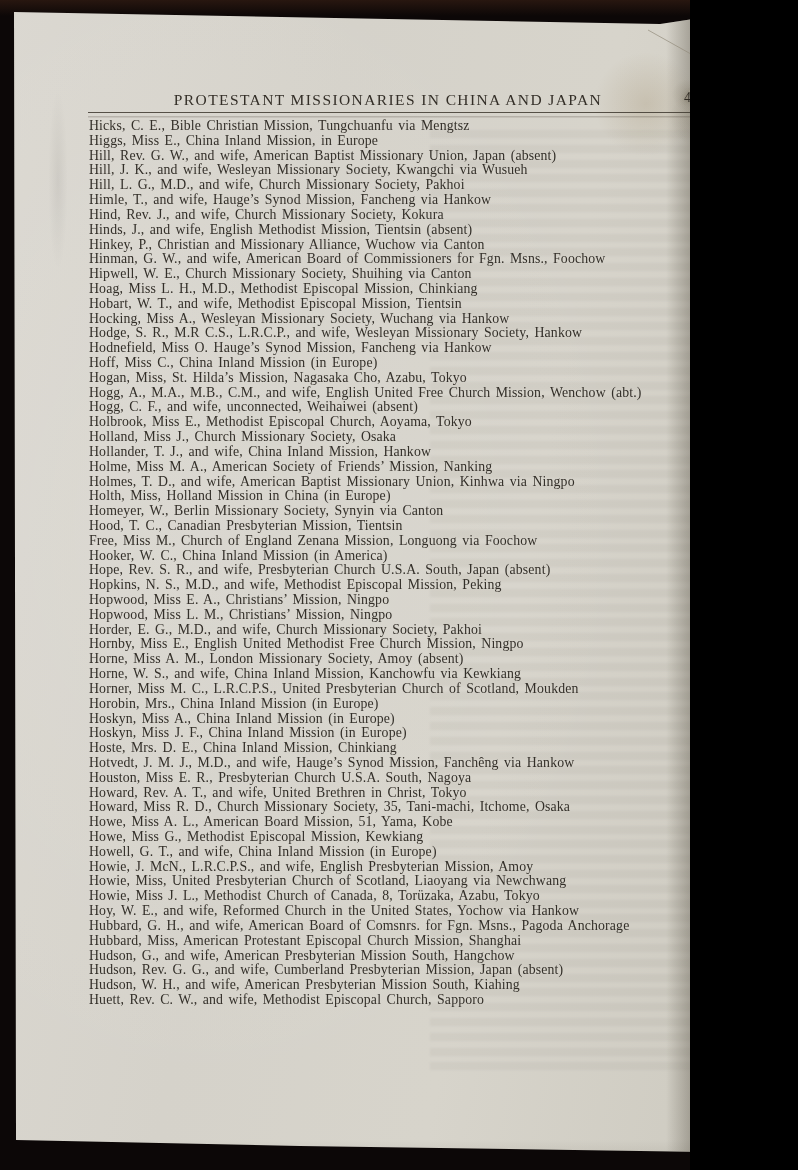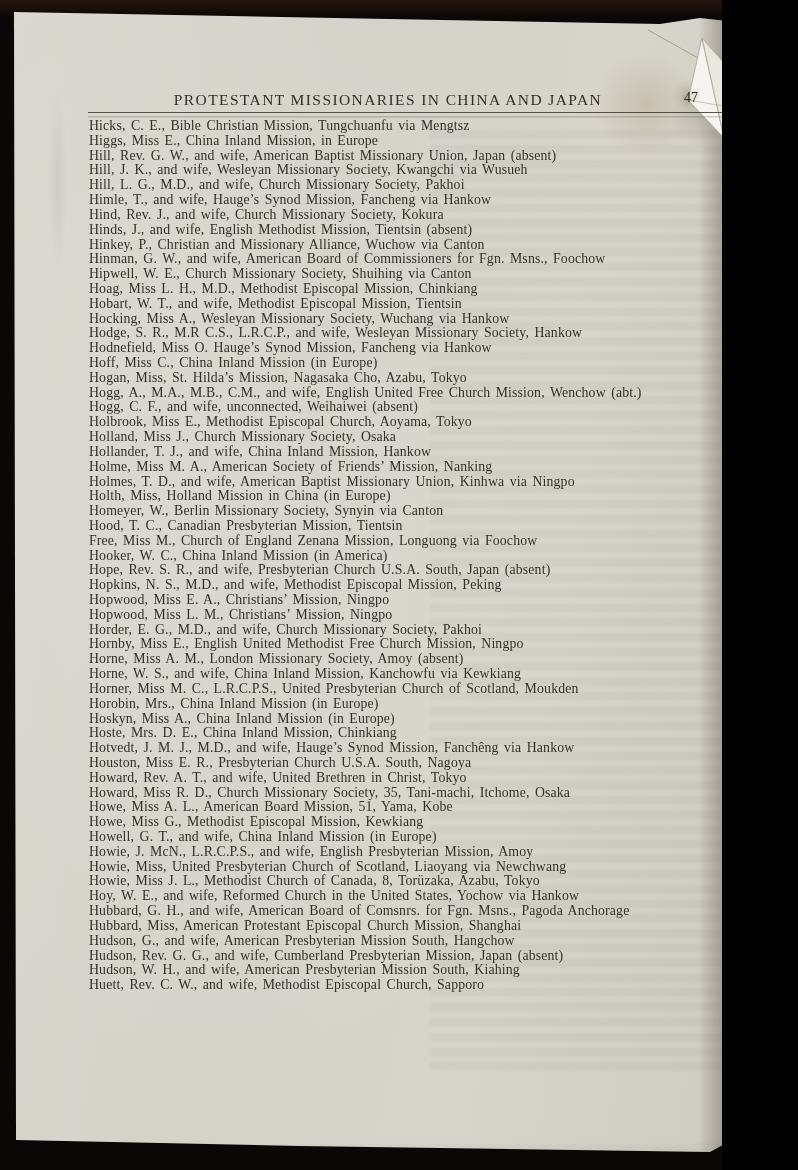--- a/index.html
+++ b/index.html
@@ -8,21 +8,20 @@
     width: 690px; height: 1170px;
     overflow: hidden;
     background:
       radial-gradient(circle at 786px 28px, rgba(128,26,18,.85), rgba(128,26,18,0) 30px),
       radial-gradient(circle at 793px 178px, rgba(130,30,20,.6), rgba(130,30,20,0) 6px),
       radial-gradient(circle at 791px 232px, rgba(130,30,20,.5), rgba(130,30,20,0) 5px),
       radial-gradient(circle at 770px 60px, rgba(90,20,14,.5), rgba(90,20,14,0) 34px),
       linear-gradient(to bottom, rgba(68,38,24,.5) 0px, rgba(68,38,24,0) 16px),
       #0c0707;
     font-family: "Liberation Serif", "DejaVu Serif", serif;
-    padding-left: 32px;
   }
   .paper {
     position: absolute; inset: 0;
     clip-path: polygon(14px 12px, 660px 24px, 700px 18px, 790px 28px,
                        784px 120px, 775px 470px, 783px 1100px,
                        760px 1124px, 710px 1152px, 300px 1146px, 16px 1140px);
     background:
       radial-gradient(circle at 646px 104px, rgba(146,124,84,.22), rgba(146,124,84,0) 52px),
       radial-gradient(circle at 700px 118px, rgba(96,84,62,.20), rgba(96,84,62,0) 30px),
       radial-gradient(circle at 688px 95px,  rgba(80,70,50,.18), rgba(80,70,50,0) 16px),
@@ -126,20 +125,21 @@
           <div class="entry">Hopkins, N. S., M.D., and wife, Methodist Episcopal Mission, Peking</div>
           <div class="entry">Hopwood, Miss E. A., Christians’ Mission, Ningpo</div>
           <div class="entry">Hopwood, Miss L. M., Christians’ Mission, Ningpo</div>
           <div class="entry">Horder, E. G., M.D., and wife, Church Missionary Society, Pakhoi</div>
           <div class="entry">Hornby, Miss E., English United Methodist Free Church Mission, Ningpo</div>
           <div class="entry">Horne, Miss A. M., London Missionary Society, Amoy (absent)</div>
           <div class="entry">Horne, W. S., and wife, China Inland Mission, Kanchowfu via Kewkiang</div>
           <div class="entry">Horner, Miss M. C., L.R.C.P.S., United Presbyterian Church of Scotland, Moukden</div>
           <div class="entry">Horobin, Mrs., China Inland Mission (in Europe)</div>
           <div class="entry">Hoskyn, Miss A., China Inland Mission (in Europe)</div>
+          <div class="entry">Hoskyn, Miss J. F., China Inland Mission (in Europe)</div>
           <div class="entry">Hoste, Mrs. D. E., China Inland Mission, Chinkiang</div>
           <div class="entry">Hotvedt, J. M. J., M.D., and wife, Hauge’s Synod Mission, Fanchêng via Hankow</div>
           <div class="entry">Houston, Miss E. R., Presbyterian Church U.S.A. South, Nagoya</div>
           <div class="entry">Howard, Rev. A. T., and wife, United Brethren in Christ, Tokyo</div>
           <div class="entry">Howard, Miss R. D., Church Missionary Society, 35, Tani-machi, Itchome, Osaka</div>
           <div class="entry">Howe, Miss A. L., American Board Mission, 51, Yama, Kobe</div>
           <div class="entry">Howe, Miss G., Methodist Episcopal Mission, Kewkiang</div>
           <div class="entry">Howell, G. T., and wife, China Inland Mission (in Europe)</div>
           <div class="entry">Howie, J. McN., L.R.C.P.S., and wife, English Presbyterian Mission, Amoy</div>
           <div class="entry">Howie, Miss, United Presbyterian Church of Scotland, Liaoyang via Newchwang</div>

